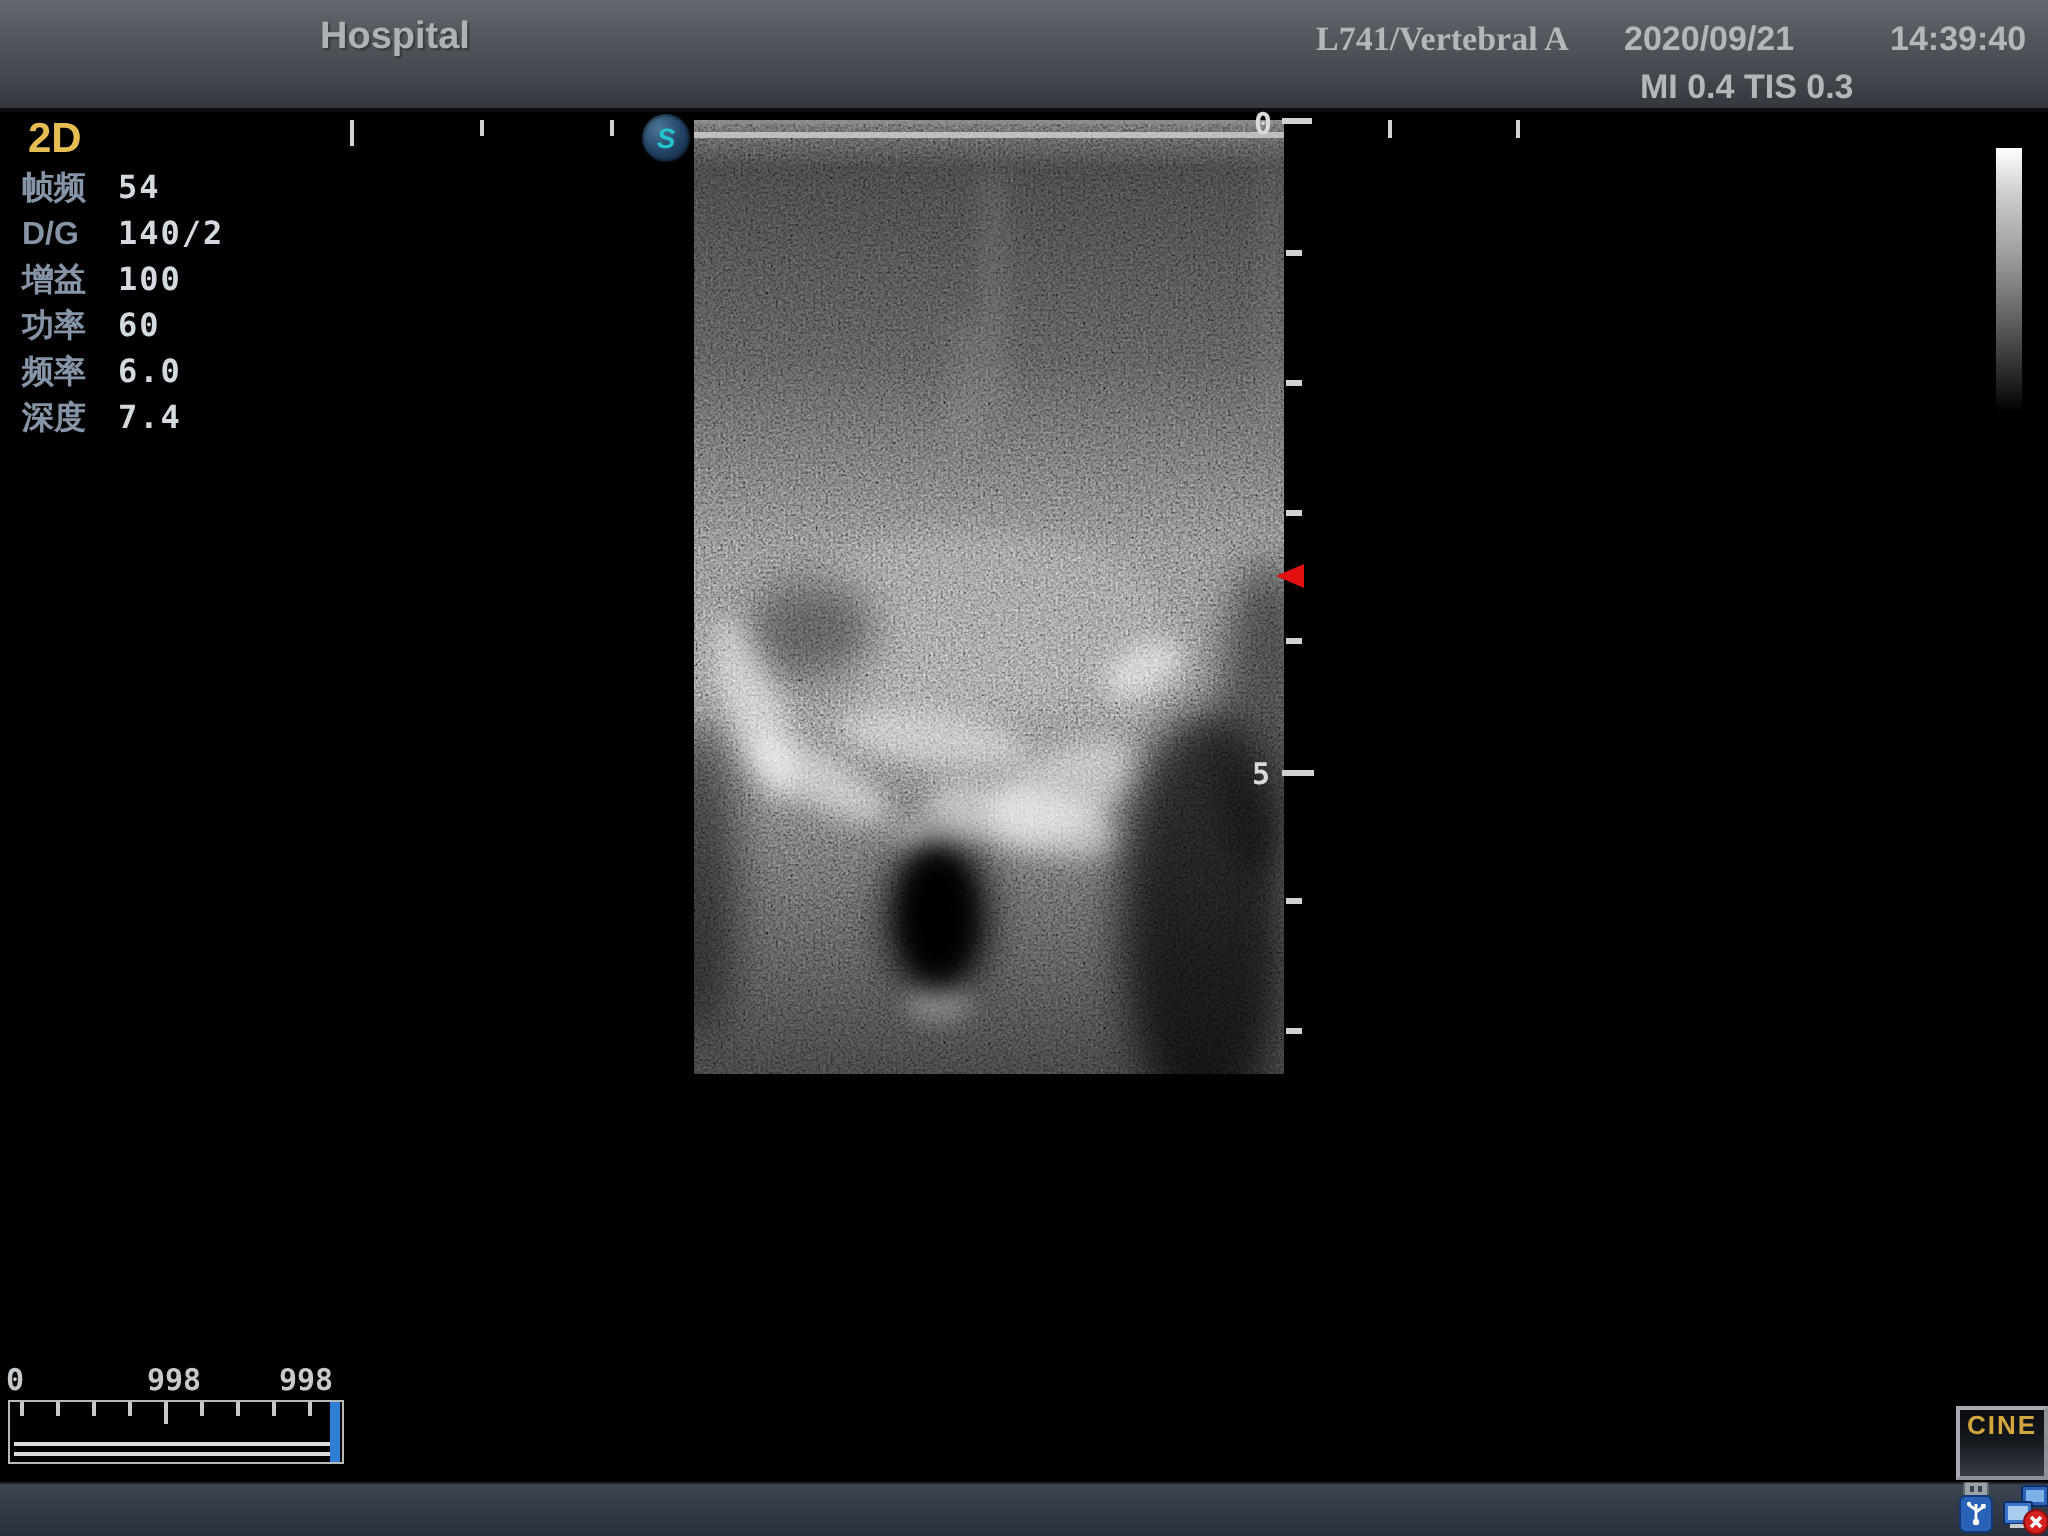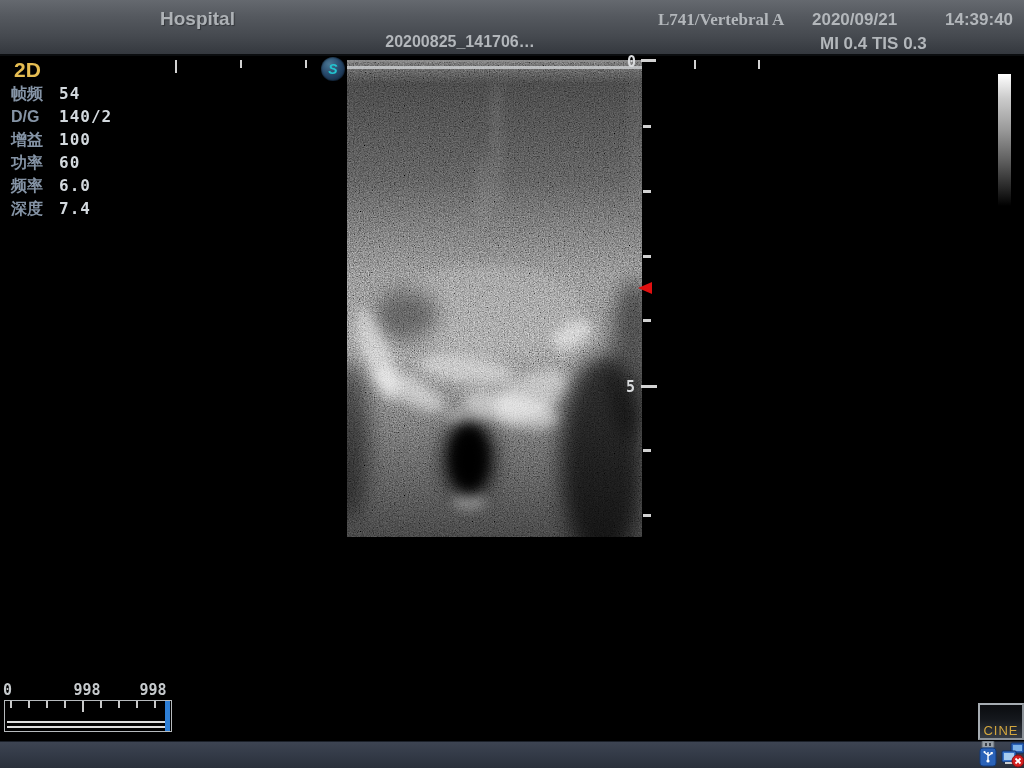--- a/index.html
+++ b/index.html
@@ -57,36 +57,35 @@
     border:1px solid #b6babd;background:#000;box-sizing:border-box;
   }
   .cine-tick{position:absolute;top:0;width:2px;height:7px;background:#c9c9c9;}
   .cine-line{position:absolute;left:2px;width:160px;height:2px;background:#dcdcdc;}
   .cine-pos{position:absolute;left:160px;top:0px;width:5px;height:30px;background:#2e7fd6;}
   
   .cinebtn{
     position:absolute;left:978px;top:703px;width:46px;height:37px;box-sizing:border-box;
     border:2px solid #8b9197;border-top-color:#a6acb2;border-left-color:#a6acb2;
     background:linear-gradient(180deg,#0a0c0f 0%,#15181d 45%,#363c44 100%);
-    display:flex;align-items:flex-end;justify-content:center;
-    color:#d2a63e;font-size:13px;font-weight:normal;letter-spacing:1px;cursor:pointer;
+    display:flex;align-items:flex-start;justify-content:center;
+    color:#d2a63e;font-size:13px;font-weight:bold;letter-spacing:1px;cursor:pointer;
   }
   .taskbar{
     position:absolute;left:0;top:741px;width:1024px;height:27px;
     background:linear-gradient(180deg,#3d4452 0%,#343b48 45%,#2a303b 100%);
     border-top:1px solid #1c212a;box-sizing:border-box;
   }
   .trayicon{position:absolute;width:22px;height:26px;}
 </style>
 </head>
 <body>
 
 <div class="header">
   <div class="hosp">Hospital</div>
-  <div class="fname">20200825_141706…</div>
   <div class="preset">L741/Vertebral A</div>
   <div class="hdate">2020/09/21</div>
   <div class="htime">14:39:40</div>
   <div class="mitis">MI 0.4 TIS 0.3</div>
 </div>
 
 <div>
   <div class="mode2d">2D</div>
   <div class="prow" style="top:84px">
     <span class="plabel">帧频</span><span class="pvalue">54</span>

